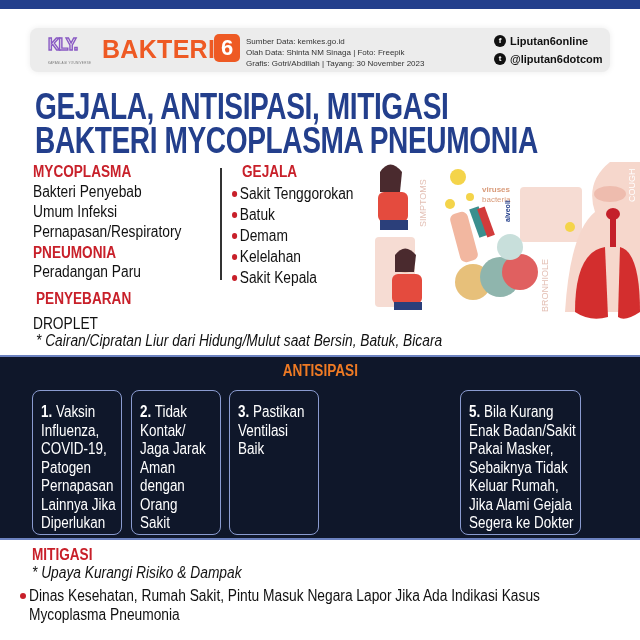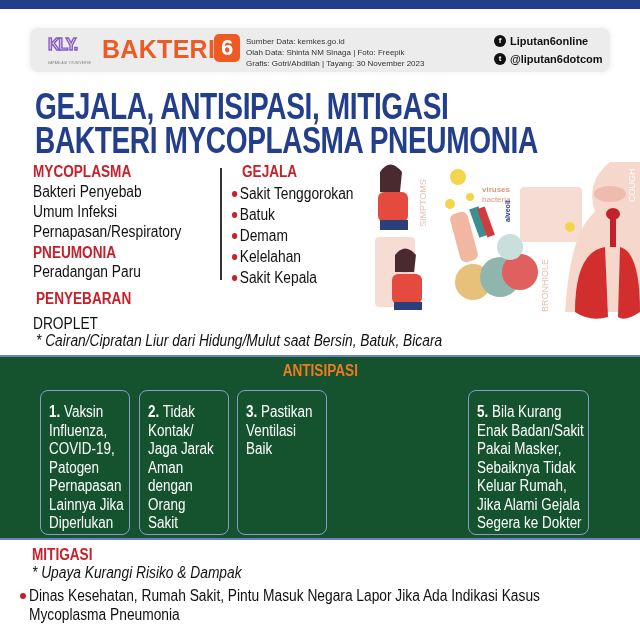--- a/index.html
+++ b/index.html
@@ -21,24 +21,24 @@
 
   .sec-h { position: absolute; font-weight: 900; color: #c8202a; font-size: 16px; transform: scaleX(0.85); transform-origin: left top; white-space: nowrap; }
   .txt { position: absolute; font-size: 16px; line-height: 20px; color: #111; transform: scaleX(0.86); transform-origin: left top; white-space: nowrap; }
   .divider { position: absolute; left: 220px; top: 168px; width: 2px; height: 112px; background: #333; }
   .gejala-list { position: absolute; left: 232px; top: 183px; }
   .gejala-item { display: flex; align-items: center; height: 21px; font-size: 16px; transform: scaleX(0.86); transform-origin: left center; white-space: nowrap; }
   .dot { width: 6px; height: 6px; border-radius: 50%; background: #c8202a; margin-right: 3px; flex: none; }
 
   .illus { position: absolute; left: 370px; top: 152px; width: 270px; height: 170px; }
 
-  .antisipasi { position: absolute; left: 0; top: 355px; width: 640px; height: 185px; background: #14532d; border-top: 2px solid #6c82c0; border-bottom: 2px solid #6c82c0; }
+  .antisipasi { position: absolute; left: 0; top: 355px; width: 640px; height: 185px; background: #0f172a; border-top: 2px solid #6c82c0; border-bottom: 2px solid #6c82c0; }
   .anti-h { position: absolute; top: 5px; left: 0; width: 640px; text-align: center; font-weight: 900; color: #ee7a24; font-size: 16px; }
   .anti-h span { display: inline-block; transform: scaleX(0.85); }
-  .card { position: absolute; top: 33px; height: 145px; border: 1px solid #8a9bd0; border-radius: 8px; padding: 12px 0 0 8px; margin-left: 8px; }
+  .card { position: absolute; top: 33px; height: 145px; border: 1px solid #8a9bd0; border-radius: 8px; padding: 12px 0 0 8px; }
   .card-text { font-size: 16px; line-height: 18.5px; color: #fff; transform: scaleX(0.84); transform-origin: left top; white-space: pre-line; width: 130%; }
   .card-text b { font-weight: 900; }
 
   .mit-h { left: 32px; top: 546px; }
   .mit-note { position: absolute; left: 32px; top: 564px; font-size: 16px; font-style: italic; transform: scaleX(0.86); transform-origin: left top; white-space: nowrap; }
   .mit-item { position: absolute; left: 20px; top: 586px; display: flex; align-items: flex-start; }
   .mit-item .dot { margin-top: 7px; }
   .mit-text { font-size: 16px; line-height: 19px; transform: scaleX(0.86); transform-origin: left top; white-space: pre-line; width: 700px; }
 </style>
 </head>

